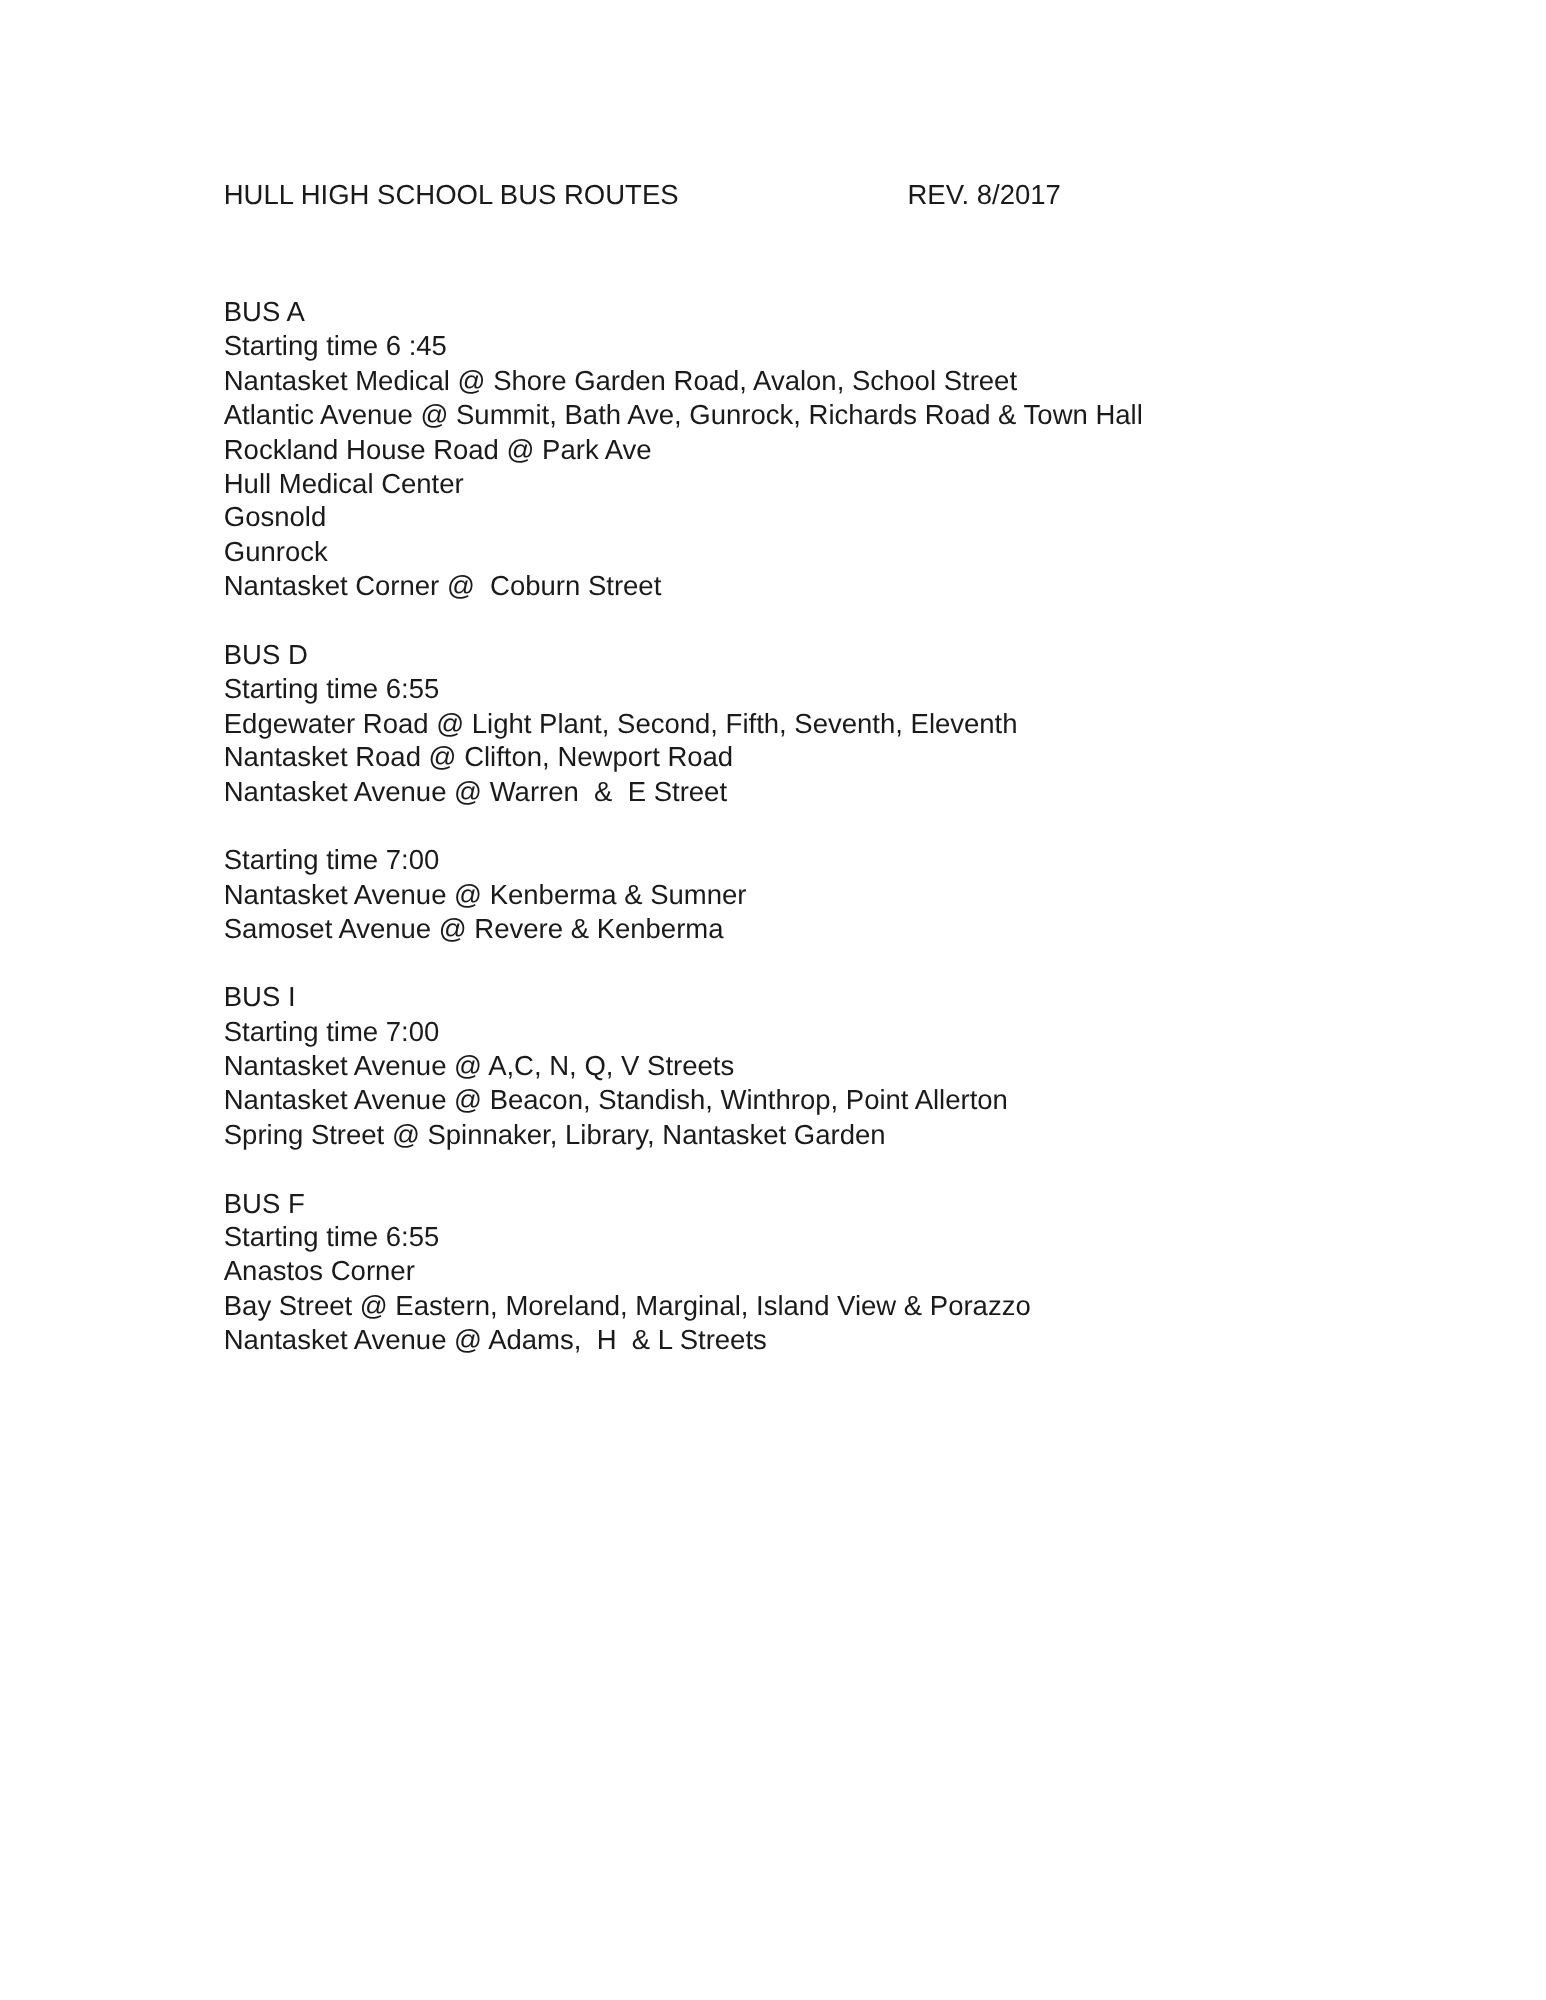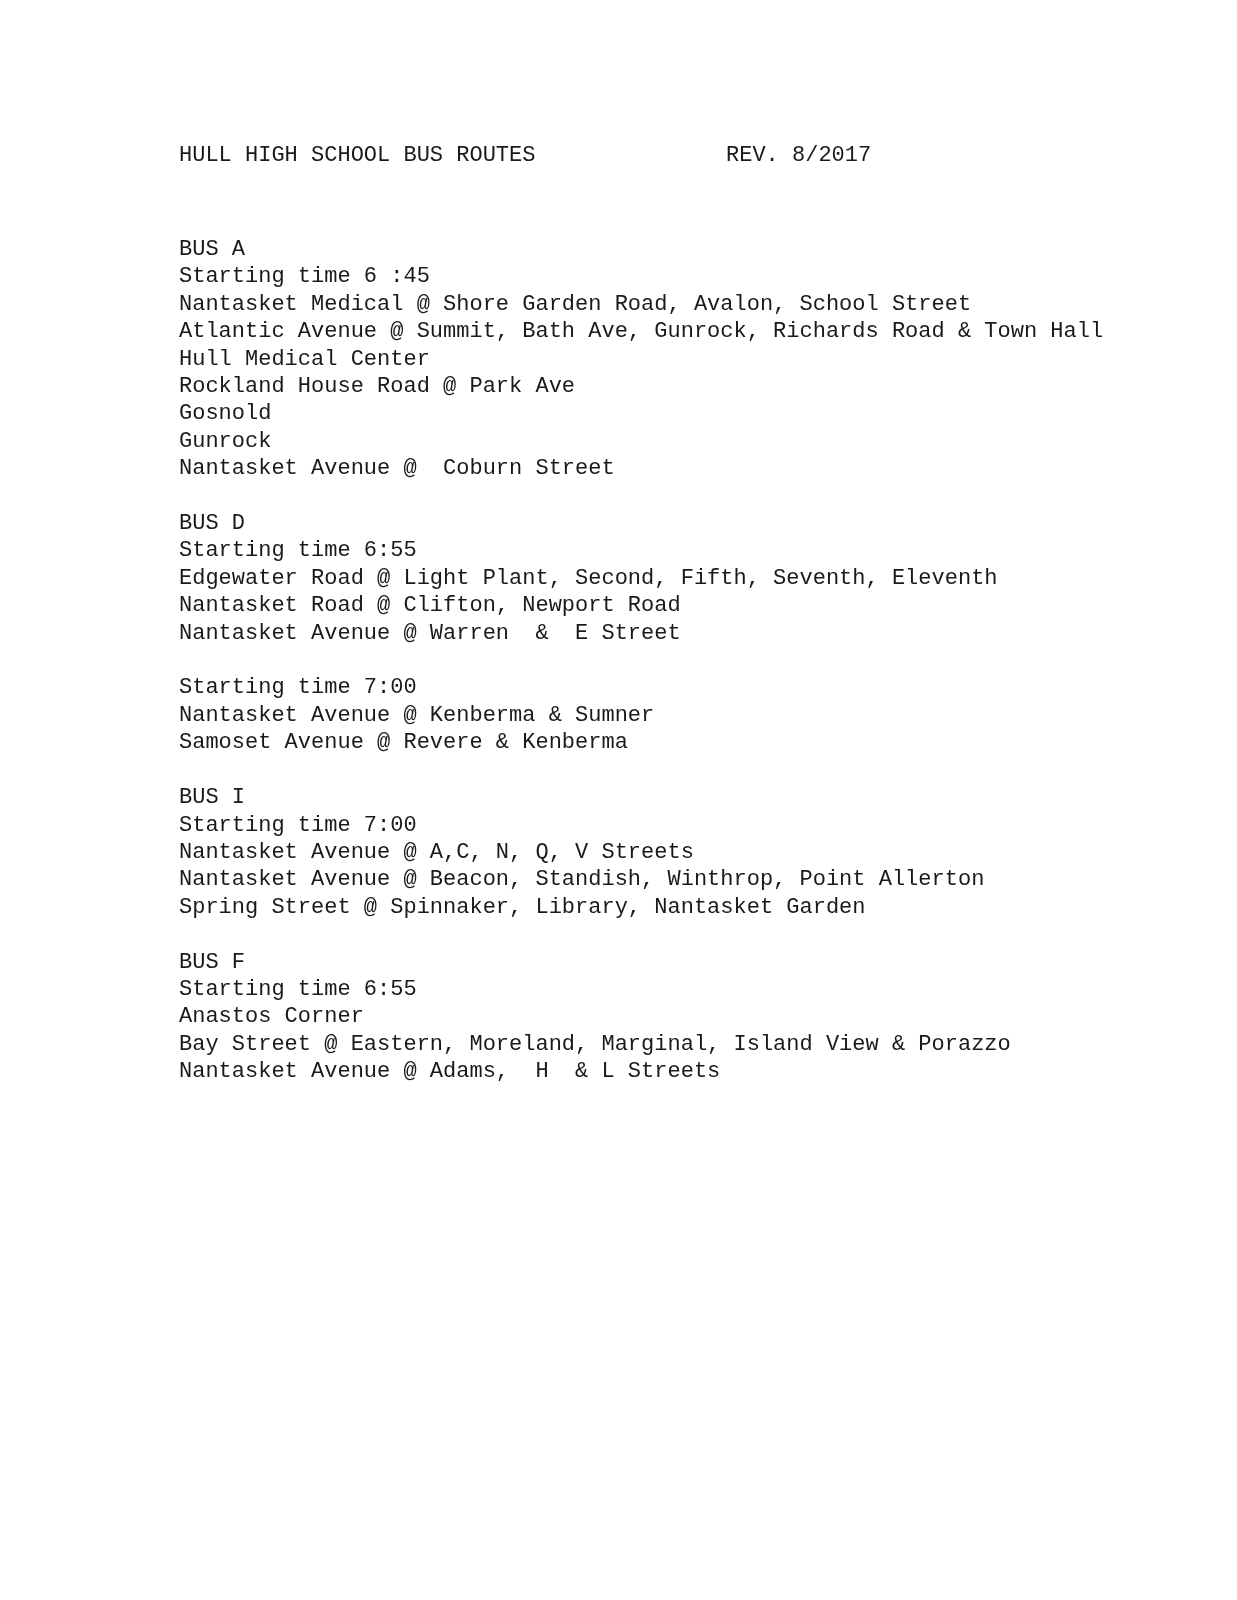--- a/index.html
+++ b/index.html
@@ -1,19 +1,19 @@
 <!DOCTYPE html>
 <html><head>
   <meta charset="utf-8">
   <style>
     html, body { margin: 0; padding: 0; background: #ffffff; }
     body { width: 1237px; height: 1600px; position: relative; overflow: hidden; }
     .page {
       position: absolute; left: 0; top: 0; width: 1237px; height: 1600px;
-      font-family: Liberation Mono, monospace;
+      font-family: Liberation Sans, sans-serif;
       color: #1a1a1a;
       font-size: 22px;
     }
     .header {
       position: absolute; left: 179px; top: 143px; width: 700px; height: 30px;
     }
     .header .title { position: absolute; left: 0; top: 0; white-space: pre; }
     .header .rev { position: absolute; left: 547px; top: 0; white-space: pre; }
     .routes { position: absolute; left: 179px; top: 224px; }
     .route { margin-bottom: 27.5px; margin-top: 12px; }
@@ -28,25 +28,25 @@
     <span class="rev">REV. 8/2017</span>
   </div>
 
   <div class="routes">
 
     <div class="route">
       <div class="line">BUS A</div>
       <div class="line">Starting time 6 :45</div>
       <div class="line">Nantasket Medical @ Shore Garden Road, Avalon, School Street</div>
       <div class="line">Atlantic Avenue @ Summit, Bath Ave, Gunrock, Richards Road &amp; Town Hall</div>
+      <div class="line">Rockland House Road @ Park Ave</div>
       <div class="line">Hull Medical Center</div>
-      <div class="line">Rockland House Road @ Park Ave</div>
       <div class="line">Gosnold</div>
       <div class="line">Gunrock</div>
-      <div class="line">Nantasket Avenue @  Coburn Street</div>
+      <div class="line">Nantasket Corner @  Coburn Street</div>
     </div>
 
     <div class="route">
       <div class="line">BUS D</div>
       <div class="line">Starting time 6:55</div>
       <div class="line">Edgewater Road @ Light Plant, Second, Fifth, Seventh, Eleventh</div>
       <div class="line">Nantasket Road @ Clifton, Newport Road</div>
       <div class="line">Nantasket Avenue @ Warren  &amp;  E Street</div>
     </div>
 

